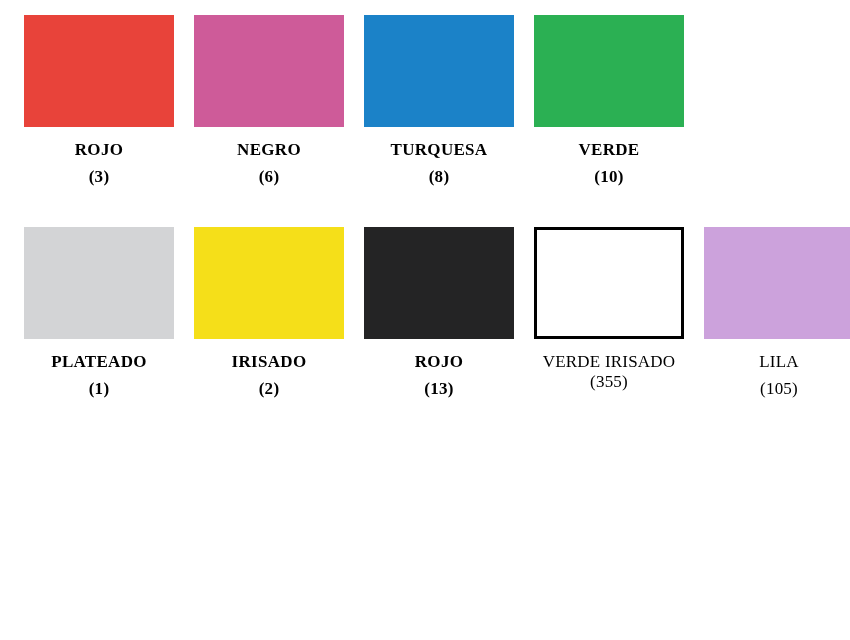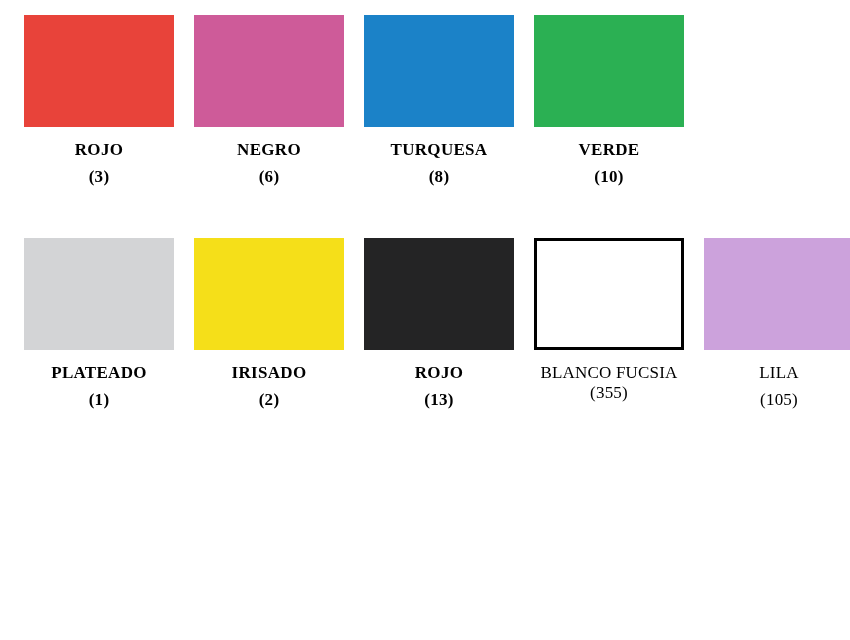--- a/index.html
+++ b/index.html
@@ -22,21 +22,21 @@
   .swatch-row {
     position: absolute;
     left: 0;
     width: 850px;
     display: flex;
     flex-direction: row;
     align-items: flex-start;
     justify-content: flex-start;
   }
   #row-1 { top: 15px; }
-  #row-2 { top: 238px; }
+  #row-2 { top: 227px; }
 
   .swatch-cell {
     width: 170px;
     display: flex;
     flex-direction: column;
     align-items: center;
   }
   
   #row-1 .swatch-cell:nth-child(1),
   #row-2 .swatch-cell:nth-child(1) {
@@ -151,21 +151,21 @@
       <div class="swatch-chip" style="background-color: rgb(36, 36, 37);"></div>
       <div class="swatch-caption weight-bold">
         <span class="name">ROJO</span>
         <span class="code">(13)</span>
       </div>
     </div>
 
     <div class="swatch-cell">
       <div class="swatch-chip bordered" style="background-color: rgb(255, 255, 255);"></div>
       <div class="swatch-caption weight-normal caption-inline">
-        <span class="name">BLANCO FUCSIA</span>
+        <span class="name">VERDE IRISADO</span>
         <span class="code">(355)</span>
       </div>
     </div>
 
     <div class="swatch-cell">
       <div class="swatch-chip" style="background-color: rgb(204, 162, 220);"></div>
       <div class="swatch-caption weight-normal">
         <span class="name">LILA</span>
         <span class="code">(105)</span>
       </div>

